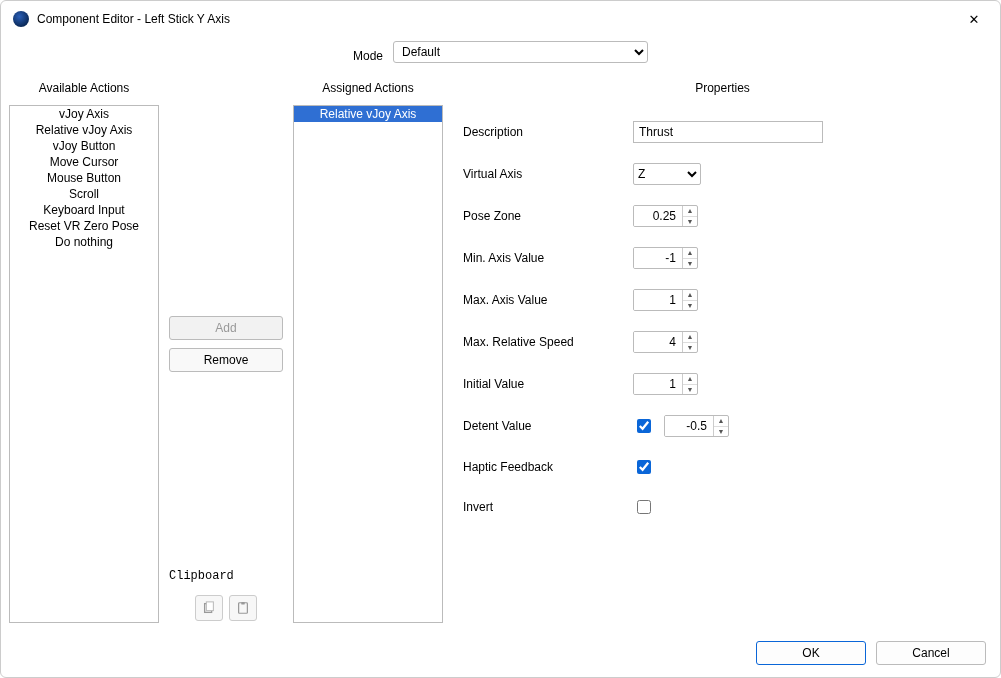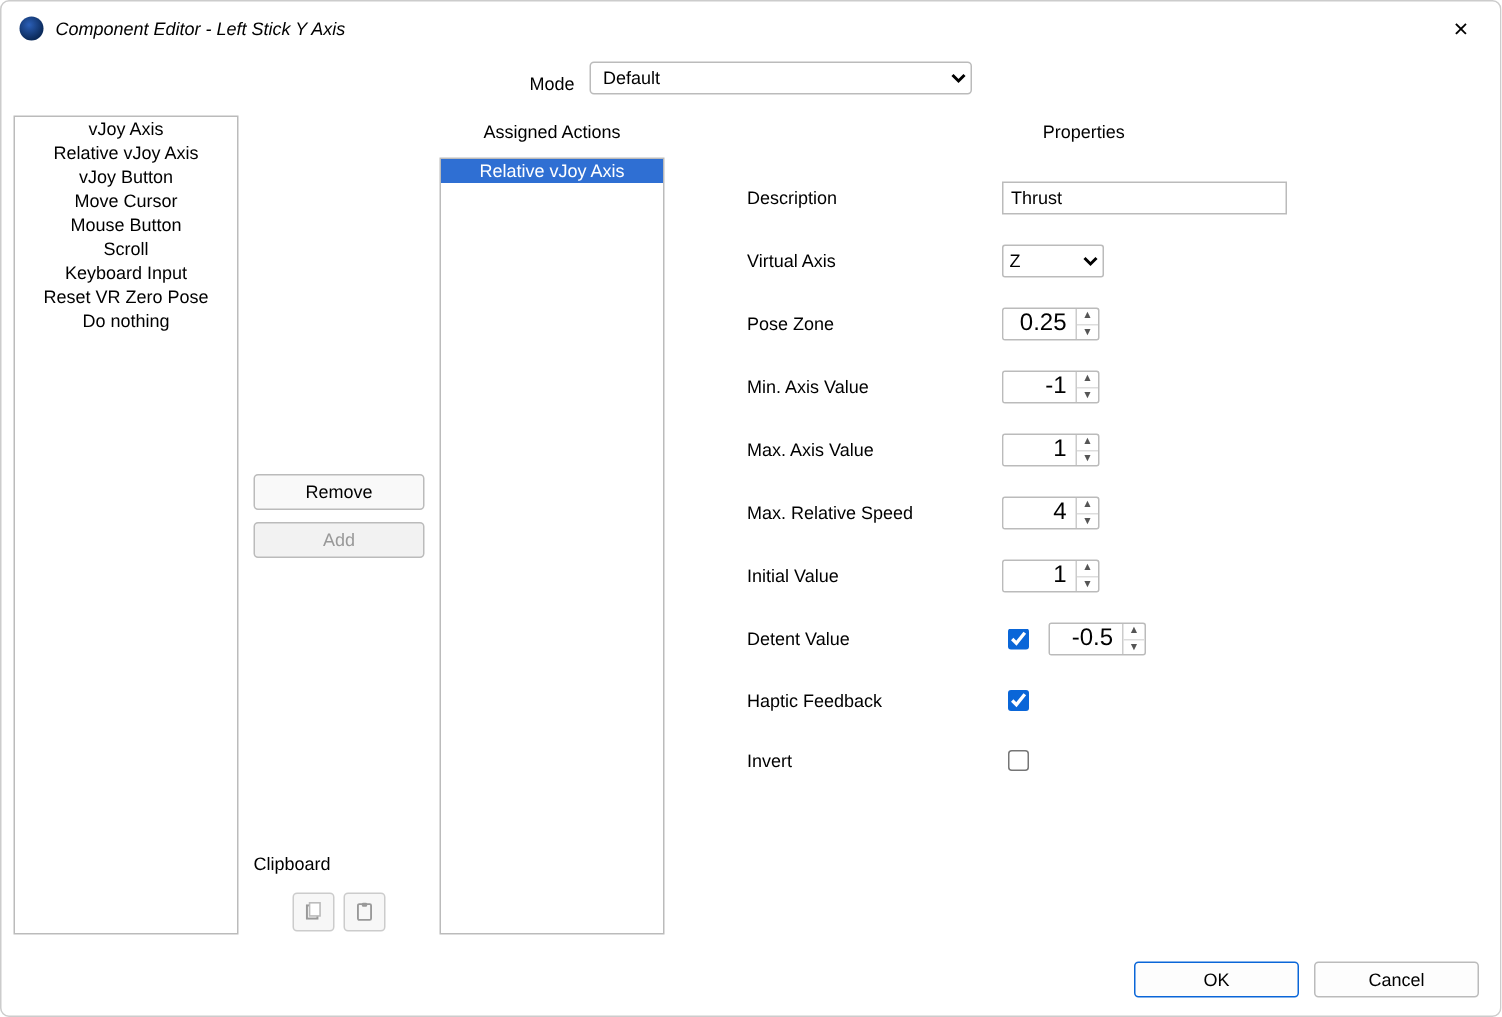--- a/index.html
+++ b/index.html
@@ -25,21 +25,21 @@
     display: flex;
     align-items: center;
     padding: 8px 12px 4px 12px;
   }
   .titlebar .icon {
     width: 16px; height: 16px;
     border-radius: 50%;
     background: radial-gradient(circle at 40% 35%, #2b5fb7 0%, #0b2a5a 70%);
     margin-right: 8px;
   }
-  .titlebar .title { flex: 1; font-style: italic; }
+  .titlebar .title { flex: 1; }
   .titlebar .close {
     width: 28px; height: 20px;
     display: flex; align-items: center; justify-content: center;
     font-size: 13px;
     cursor: default;
   }
   .mode-row {
     display: flex;
     align-items: flex-end;
     justify-content: center;
@@ -93,41 +93,41 @@
     border: 1px solid #bbb;
     border-radius: 3px;
     background: #f9f9f9;
     font-family: inherit;
     font-size: 12px;
     cursor: default;
   }
   .btn[disabled] { color: #999; background: #f2f2f2; }
   .col-mid .spacer-big { height: 195px; }
   .col-mid .spacer-fill { flex: 1; }
-  .clipboard-label { padding-bottom: 4px; }
+  .clipboard-label { padding-bottom: 4px; font-family: Liberation Mono, monospace; }
   .clipboard-btns { display: flex; gap: 6px; justify-content: center; padding-bottom: 2px; }
   .iconbtn {
     width: 28px; height: 26px;
     border: 1px solid #ccc;
     border-radius: 3px;
     background: #f7f7f7;
     display: flex; align-items: center; justify-content: center;
     color: #888;
   }
   .iconbtn svg { width: 14px; height: 14px; }
   .props-body {
     flex: 1;
     padding: 6px 10px 0 10px;
   }
   .prow {
     display: flex;
     align-items: center;
     padding: 10px 0;
   }
-  .prow .label { width: 170px; margin-left: 35px; }
+  .prow .label { width: 170px; }
   .prow .ctrl { display: flex; align-items: center; gap: 10px; justify-content: center; }
   .textin {
     width: 190px; height: 22px;
     border: 1px solid #bbb;
     padding: 0 5px;
     font-family: inherit; font-size: 12px;
   }
   .combo {
     width: 68px; height: 22px;
     border: 1px solid #bbb;
@@ -140,21 +140,21 @@
     height: 22px;
     border: 1px solid #bbb;
     border-radius: 2px;
     overflow: hidden;
   }
   .spinner input {
     width: 48px;
     border: none;
     text-align: right;
     padding: 0 6px 0 2px;
-    font-family: inherit; font-size: 16px;
+    font-family: inherit; font-size: 12px;
     outline: none;
   }
   .spinner .updn {
     width: 15px;
     display: flex; flex-direction: column;
     border-left: 1px solid #ccc;
   }
   .spinner .updn div {
     flex: 1;
     display: flex; align-items: center; justify-content: center;
@@ -204,38 +204,39 @@
   <div class="mode-row">
     <span>Mode</span>
     <select>
       <option>Default</option>
     </select>
   </div>
 
   <div class="cols">
 
     <div class="col-avail">
+      <div class="col-header">Available Actions</div>
       <div class="listbox" id="avail-list">
           <div class="item">vJoy Axis</div>
           <div class="item">Relative vJoy Axis</div>
           <div class="item">vJoy Button</div>
           <div class="item">Move Cursor</div>
           <div class="item">Mouse Button</div>
           <div class="item">Scroll</div>
           <div class="item">Keyboard Input</div>
           <div class="item">Reset VR Zero Pose</div>
           <div class="item">Do nothing</div>
         </div>
     </div>
 
     <div class="col-mid">
       <div class="col-header">&nbsp;</div>
       <div class="spacer-big"></div>
+      <button class="btn" disabled="">Add</button>
       <button class="btn">Remove</button>
-      <button class="btn" disabled="">Add</button>
       <div class="spacer-fill"></div>
       <div class="clipboard-label">Clipboard</div>
       <div class="clipboard-btns">
         <div class="iconbtn">
           <svg viewBox="0 0 16 16">
               <rect x="3" y="3" width="8" height="10" fill="none" stroke="#999" stroke-width="1.5"></rect>
               <rect x="5" y="1" width="8" height="10" fill="#fff" stroke="#bbb" stroke-width="1.2"></rect>
             </svg>
         </div>
         <div class="iconbtn">

